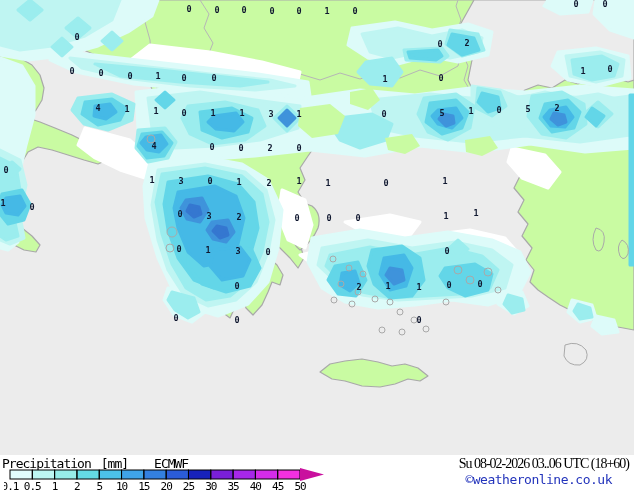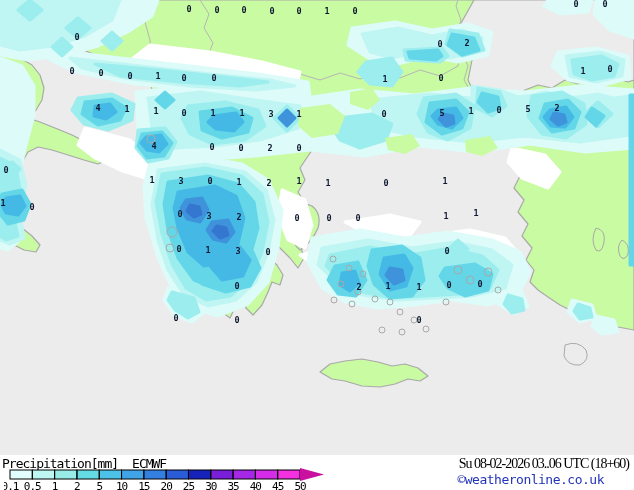--- a/index.html
+++ b/index.html
@@ -1,25 +1,25 @@
 <!DOCTYPE html>
 <html><head>
 <meta charset="utf-8">
 <style>
   html,body{margin:0;padding:0;background:#fff;}
   .screen{position:relative;width:634px;height:490px;background:#ffffff;overflow:hidden;
           font-family:"DejaVu Sans Mono","Liberation Mono",monospace;}
   #map{position:absolute;left:0;top:0;}
   .legend{position:absolute;left:0;top:455px;width:634px;height:35px;background:#fff;}
   .legend-title{position:absolute;left:2px;top:1px;font-size:13px;letter-spacing:-1px;color:#000;white-space:pre;}
-  .legend-title .units{}
-  .legend-title .model{margin-left:14px;}
+  .legend-title .units{margin-left:10px;}
+  .legend-title .model{margin-left:26px;}
   #legendbar{position:absolute;left:4px;top:13px;}
   .datetime{position:absolute;right:5px;top:1px;font-size:14px;letter-spacing:-1px;color:#000;white-space:pre;font-family:Liberation Serif, serif;}
-  .copyright{position:absolute;right:30px;top:17px;font-size:13px;letter-spacing:-0.5px;}
+  .copyright{position:absolute;right:22px;top:17px;font-size:13px;letter-spacing:-0.5px;}
   svg text.mapnum{font-family:"DejaVu Sans Mono","Liberation Mono",monospace;font-size:8.5px;font-weight:bold;}
   svg text.tick{font-family:"DejaVu Sans Mono","Liberation Mono",monospace;font-size:11px;letter-spacing:-1px;fill:#000;}
 </style>
 </head>
 <body>
 
 <div class="screen">
 
   <svg id="map" width="634" height="456" viewBox="0 0 634 456">
     <rect id="sea" x="0" y="0" width="634" height="456" fill="#ECECEC"></rect>

